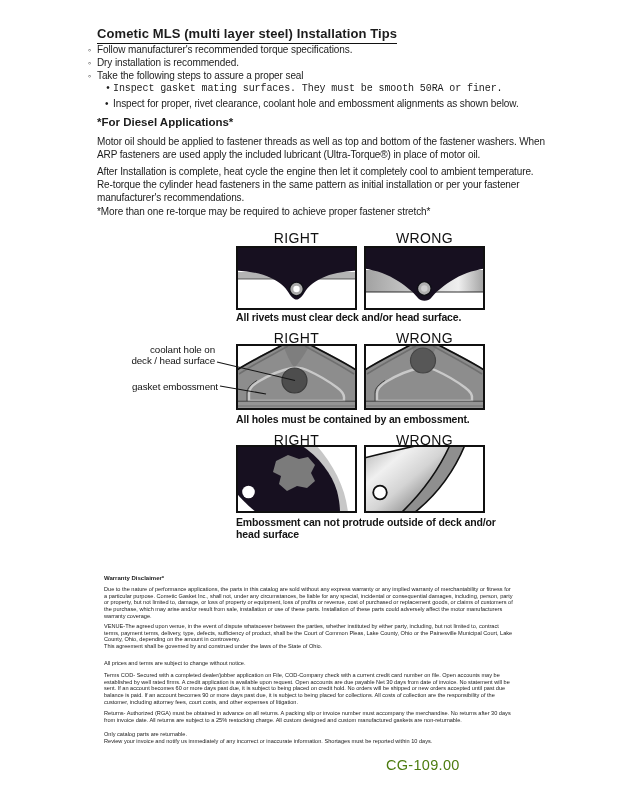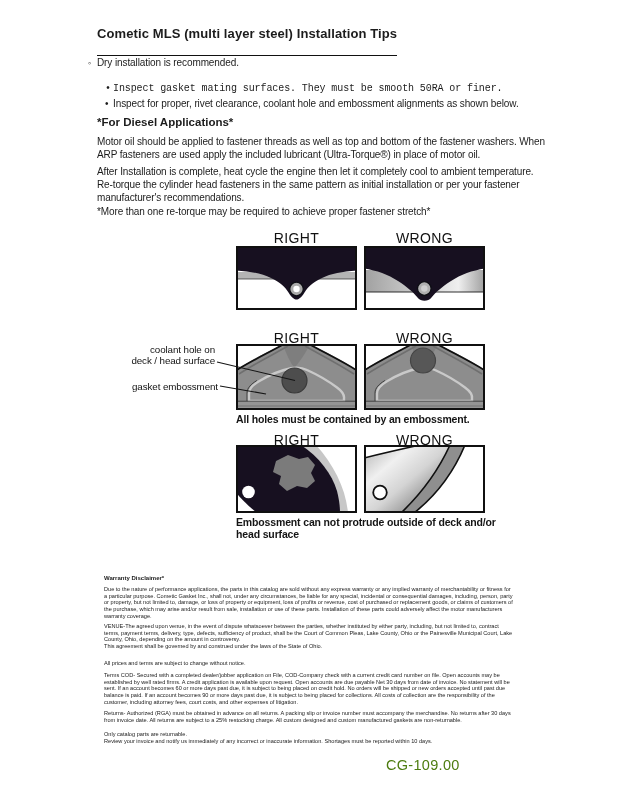--- a/index.html
+++ b/index.html
@@ -1,20 +1,20 @@
 <!DOCTYPE html>
 <html><head>
 <meta charset="utf-8">
 <style>
   html,body{margin:0;padding:0;background:#fff;}
   .page{position:relative;width:618px;height:800px;background:#ffffff;overflow:hidden;
         font-family:"Liberation Sans","DejaVu Sans",sans-serif;color:#1c1c1c;}
   .abs{position:absolute;}
   .title{left:97px;top:26px;font-size:13px;font-weight:bold;white-space:nowrap;
-         border-bottom:1.5px solid #111;padding-bottom:14px;letter-spacing:0.1px;}
+         border-bottom:1.5px solid #111;padding-bottom:2px;letter-spacing:0.1px;}
   .bullet-line{font-size:10px;white-space:nowrap;letter-spacing:-0.1px;}
   .bullet-glyph{display:inline-block;width:9px;font-size:9px;vertical-align:top;padding-top:1px;}
   .sub-glyph{display:inline-block;width:8px;font-size:10px;}
   .heading{left:97px;font-size:11.5px;font-weight:bold;white-space:nowrap;}
   .para{left:97px;width:452px;font-size:10px;line-height:13px;letter-spacing:-0.12px;}
   .note{left:97px;font-size:10px;white-space:nowrap;letter-spacing:-0.12px;}
   .dlabel{width:121px;text-align:center;font-size:14px;letter-spacing:0.4px;color:#111;}
   .caption{font-size:10.5px;font-weight:bold;letter-spacing:-0.15px;color:#151515;}
   .panel{width:121px;}
   .panel svg{display:block;}
@@ -23,22 +23,28 @@
   .warr-head{font-weight:bold;font-size:6px;}
   .footer-code{font-size:14.5px;color:#4d7c0f;letter-spacing:0.3px;white-space:nowrap;}
 </style>
 </head>
 <body>
 
 <div class="page">
 
   <div class="abs title">Cometic MLS (multi layer steel) Installation Tips</div>
 
+  <div class="abs bullet-line" style="left:88px;top:44px;">
+    <span class="bullet-glyph">◦</span><span>Follow manufacturer's recommended torque specifications.</span>
+  </div>
   <div class="abs bullet-line" style="left:88px;top:57px;">
     <span class="bullet-glyph">◦</span><span>Dry installation is recommended.</span>
+  </div>
+  <div class="abs bullet-line" style="left:88px;top:70px;">
+    <span class="bullet-glyph">◦</span><span>Take the following steps to assure a proper seal</span>
   </div>
   <div class="abs bullet-line" style="left:105px;top:83px;font-family:Liberation Mono, monospace;">
     <span class="sub-glyph">•</span><span>Inspect gasket mating surfaces.  They must be smooth 50RA or finer.</span>
   </div>
   <div class="abs bullet-line" style="left:105px;top:98px;">
     <span class="sub-glyph">•</span><span>Inspect for proper, rivet clearance, coolant hole and embossment alignments as shown below.</span>
   </div>
 
   <div class="abs heading" style="top:116px;">*For Diesel Applications*</div>
   <div class="abs para" style="top:165px;">After Installation is complete, heat cycle the engine then let it completely cool to ambient temperature. Re-torque the cylinder head fasteners in the same pattern as initial installation or per your fastener manufacturer's recommendations.</div>
@@ -73,20 +79,21 @@
       <rect x="0" y="0" width="121" height="64" fill="#ffffff"></rect>
       <rect x="0" y="24" width="121" height="22" fill="url(#g1)"></rect>
       <line x1="0" y1="46" x2="121" y2="46" stroke="#1a1a1a" stroke-width="0.9"></line>
       <path d="M0,0 H121 V22.5 C108,24.5 97,28.5 87,35 C77,41.5 72,46 67.5,51.5 C64,55.8 57,55.8 53.5,51.5 C49,46 44,41.5 34,35 C24,28.5 13,24.5 0,22.5 Z" fill="#171020"></path>
       <circle cx="60.3" cy="42.5" r="6.8" fill="#b0b0b0" stroke="#0e0e14" stroke-width="1.3"></circle>
       <circle cx="60.3" cy="42.5" r="3.2" fill="#cfcfcf"></circle>
       <rect x="1" y="1" width="119" height="62" fill="none" stroke-width="2" stroke="#101010"></rect>
     </svg>
   </div>
 
+  <div class="abs caption" style="left:236px;top:311px;white-space:nowrap;">All rivets must clear deck and/or head surface.</div>
 
   <div class="abs dlabel" style="left:236px;top:330px;">RIGHT</div>
   <div class="abs dlabel" style="left:364px;top:330px;">WRONG</div>
 
   <div class="abs sidelabel" style="left:105px;top:344px;width:110px;">
     <span>coolant hole on</span><br>
     <span>deck / head surface</span>
   </div>
   <div class="abs sidelabel" style="left:105px;top:381px;width:113px;">gasket embossment</div>
 

